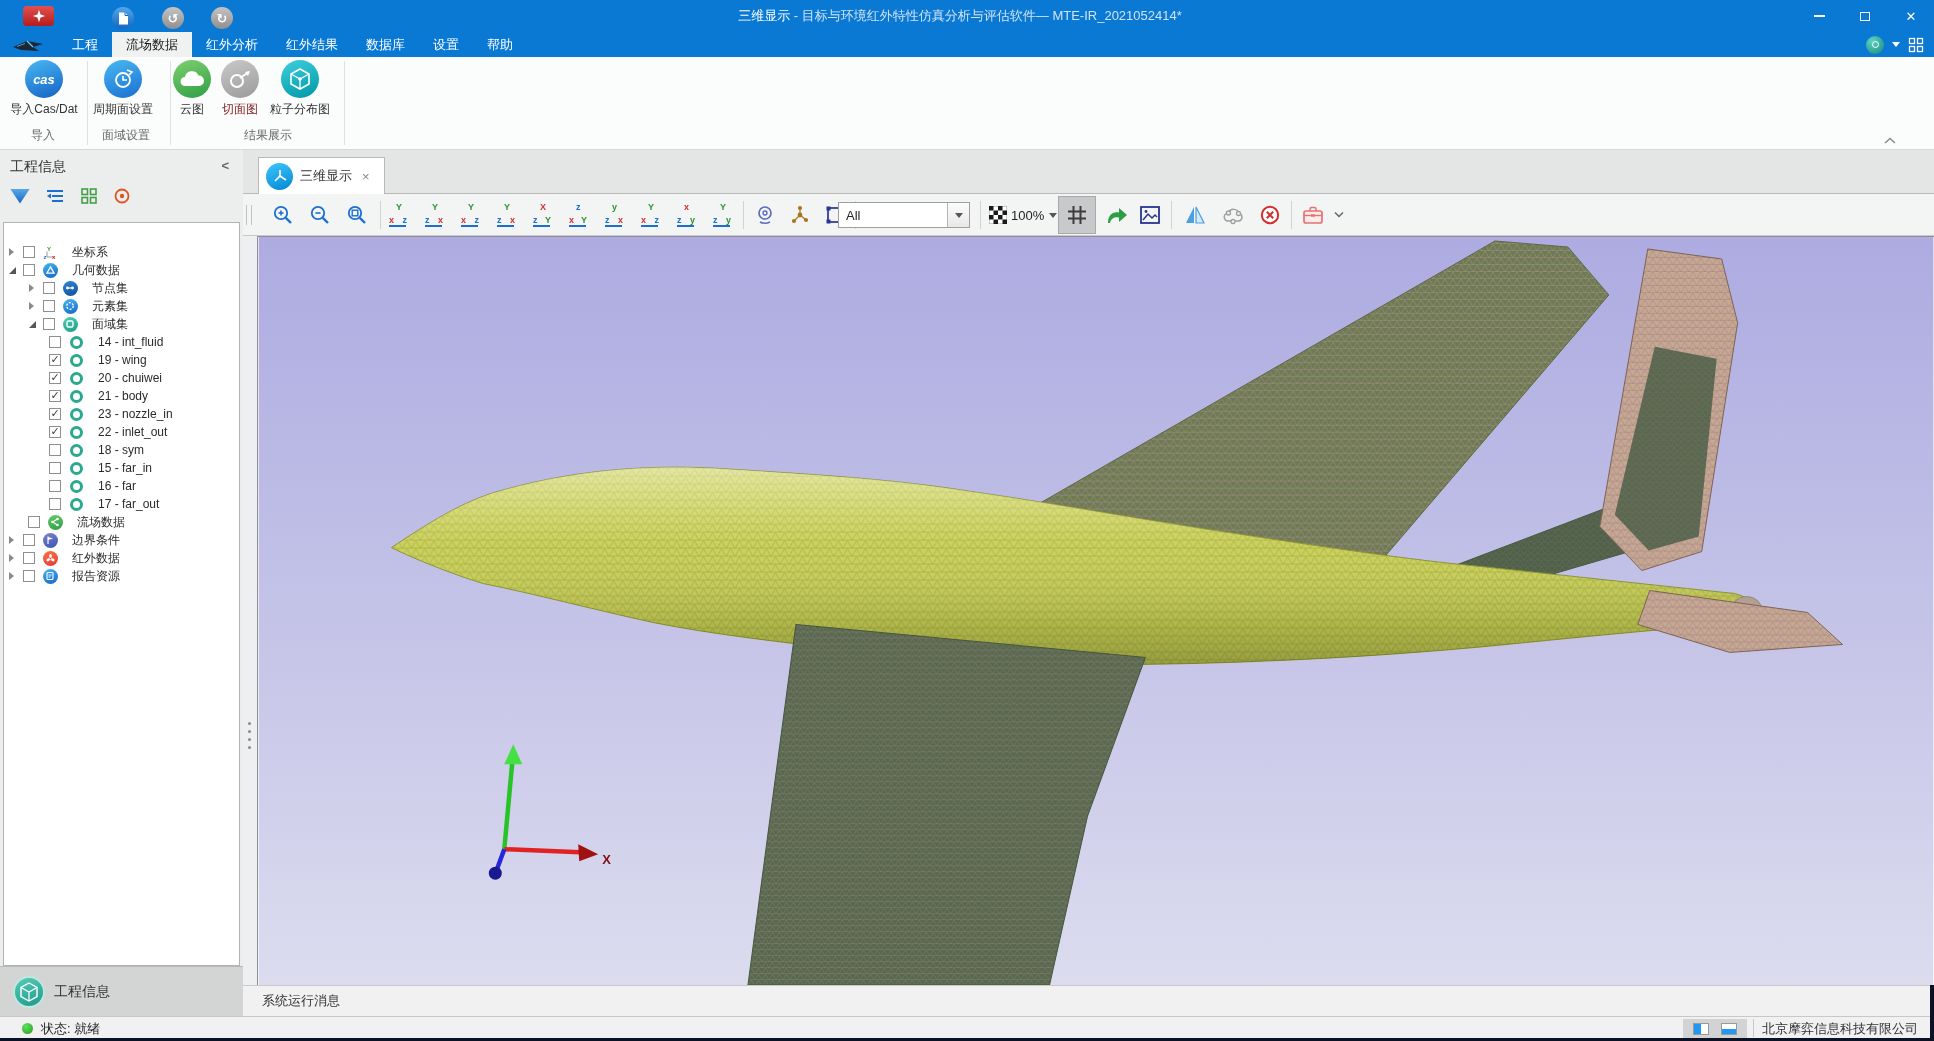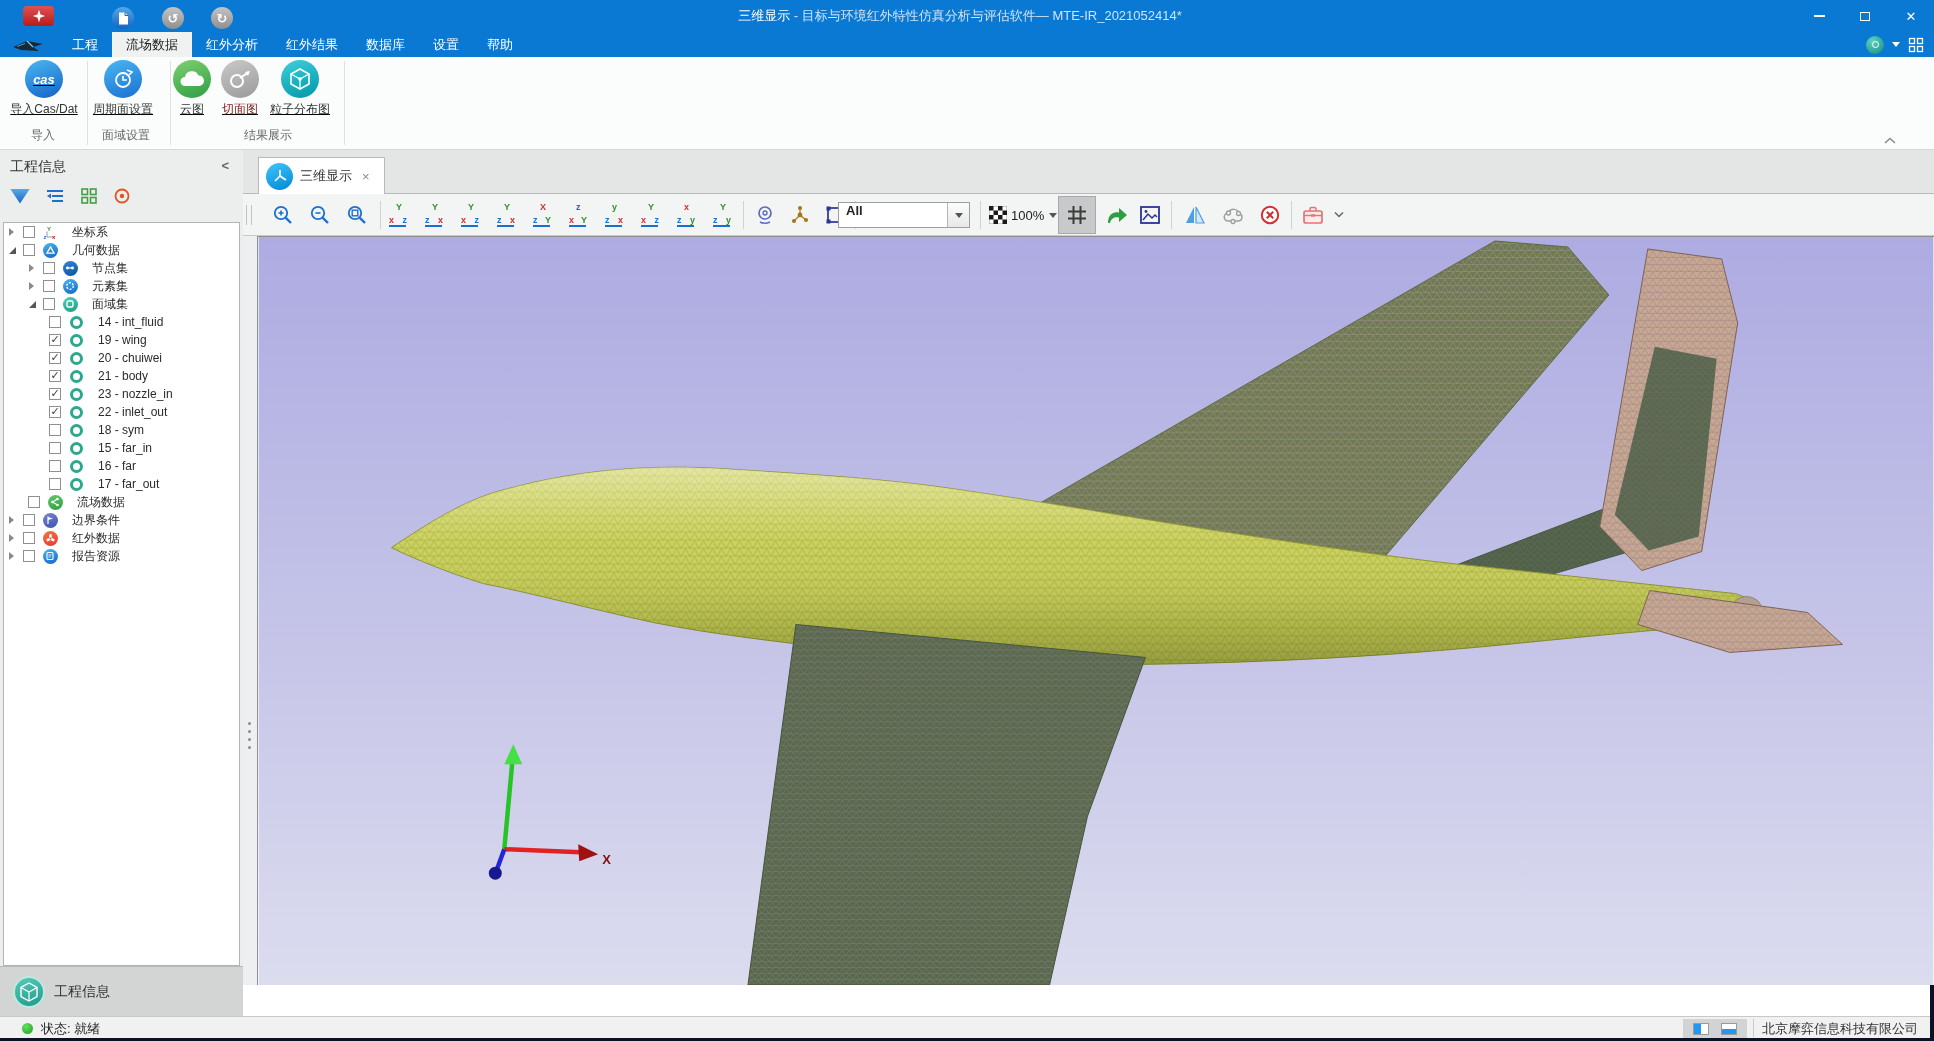--- a/index.html
+++ b/index.html
@@ -29,21 +29,21 @@
   .menubar { position:absolute; left:0; top:32px; width:1934px; height:25px; background:#0a79d4;
     display:flex; align-items:stretch; }
   .mb-logo { width:58px; display:flex; align-items:center; justify-content:center; }
   .menu-item { padding:0 14px; line-height:25px; font-size:13px; color:#fff; cursor:default; }
   .menu-item.active { background:#f0f1f1; color:#1a1a1a; }
   .mb-right { position:absolute; right:10px; top:0; height:25px; display:flex; align-items:center; gap:8px; }
 
   
   .ribbon { position:absolute; left:0; top:57px; width:1934px; height:93px; background:#fbfcfc;
     border-bottom:1px solid #d8d8d8; }
-  .ribbon-btn { position:absolute; top:3px; text-align:center;text-decoration:underline; }
+  .ribbon-btn { position:absolute; top:3px; text-align:center; }
   .ribbon-btn .big-ico { width:38px; height:38px; border-radius:50%; margin:0 auto 3px auto;
     display:flex; align-items:center; justify-content:center; }
   .ribbon-btn .lbl { font-size:12px; color:#333; white-space:nowrap; }
   .ribbon-btn.disabled .lbl { color:#7f1d1d; }
   .ico-cas { background:linear-gradient(160deg,#49b8f3,#1462c4); color:#fff; font-size:13px;
     font-style:italic; font-weight:bold; }
   .ico-blue { background:linear-gradient(160deg,#49b8f3,#1a6fd0); }
   .ico-green { background:linear-gradient(160deg,#7ed06f,#2e9e44); }
   .ico-grayd { background:linear-gradient(160deg,#c9c9c9,#9a9a9a); }
   .ico-teal { background:linear-gradient(160deg,#3ecfdc,#0097a7); }
@@ -95,21 +95,21 @@
   .vt { position:absolute; top:0; height:41px; display:flex; align-items:center; justify-content:center; }
   .vt-sep { position:absolute; top:7px; width:1px; height:28px; background:#d2d2d2; }
   .grip { position:absolute; left:3px; top:11px; width:6px; height:20px;
     border-left:1.5px solid #c3c3c3; border-right:1.5px solid #c3c3c3; }
   .axv { position:relative; width:26px; height:26px; }
   .axv i { position:absolute; font-size:9px; font-weight:bold; font-style:normal; line-height:9px; }
   .axv .t { top:1px; left:11px; } .axv .l { bottom:3px; left:4px; } .axv .r { bottom:3px; right:4px; }
   .axv::after { content:""; position:absolute; left:4px; bottom:1px; width:17px; height:1.5px; background:#1b6fd0; }
   .red { color:#d32f2f; } .grn { color:#2f8f2f; } .blu { color:#1b6fd0; }
   .combo { position:absolute; left:595px; top:8px; width:132px; height:26px; background:#fff;
-    border:1px solid #9f9f9f; display:flex; align-items:flex-start;font-weight:bold; }
+    border:1px solid #9f9f9f; display:flex; align-items:center; }
   .combo .val { flex:1; padding-left:7px; font-size:13px; color:#222; }
   .combo .btn { width:22px; height:100%; border-left:1px solid #b5b5b5;
     background:linear-gradient(#fcfcfc,#e8e8e8); display:flex; align-items:center; justify-content:center; }
   .caret { width:0; height:0; border-left:4px solid transparent; border-right:4px solid transparent;
     border-top:5px solid #555; }
   .zoom-level { position:absolute; left:768px; top:8px; height:26px; display:flex; align-items:center;
     gap:5px; font-size:13px; color:#222; }
   .grid-btn { position:absolute; left:815px; top:2px; width:38px; height:38px; background:#c8c9ca;
     border:1px solid #a9a9a9; display:flex; align-items:center; justify-content:center; }
 
@@ -283,21 +283,21 @@
             <rect x="10.5" y="10.5" width="5.5" height="5.5"></rect>
         </g>
       </svg>
       <svg width="18" height="18" viewBox="0 0 18 18">
         <circle cx="9" cy="9" r="6.5" fill="none" stroke="#e05522" stroke-width="1.8"></circle>
           <circle cx="9" cy="9" r="2.2" fill="#e05522"></circle>
       </svg>
     </div>
 
     <div class="tree-box">
-      <div style="padding-top:0;">
+      <div style="padding-top:20px;">
         <div class="tree-row lv0">
           <span class="exp">
               <i class="tri-r"></i>
             </span>
           <span class="cb"></span>
           <span class="ticon">
             <svg width="15" height="15" viewBox="0 0 15 15">
                 <text x="4" y="6" font-size="6" font-weight="bold" fill="#2f8f2f">Y</text>
                 <path d="M4,6.5 V12 H12" fill="none" stroke="#999" stroke-width="1"></path>
                 <text x="0.5" y="14" font-size="6" font-weight="bold" fill="#1b6fd0">z</text>
@@ -811,20 +811,23 @@
         <polygon points="255,508 246,528 264,528" fill="#45e045"></polygon>
         <line x1="246" y1="613" x2="322" y2="616" stroke="#e02222" stroke-width="4.5"></line>
         <polygon points="340,618 320,608 321,625" fill="#a01212"></polygon>
         <text x="344" y="628" font-size="13" font-weight="bold" fill="#801010">X</text>
         <line x1="246" y1="613" x2="239" y2="632" stroke="#2626d8" stroke-width="4.5"></line>
         <circle cx="237" cy="637" r="6.5" fill="#181890"></circle>
       </g>
     </svg>
   </div>
 
+  <div class="message-bar">
+    <span class="txt">系统运行消息</span>
+  </div>
 
   <div class="statusbar">
     <span class="st-dot"></span>
     <span class="st-text">状态: 就绪</span>
     <span class="st-icons">
       <i class="li-a"></i>
       <i class="li-b"></i>
     </span>
     <span class="st-vsep"></span>
     <span class="st-company">北京摩弈信息科技有限公司</span>

